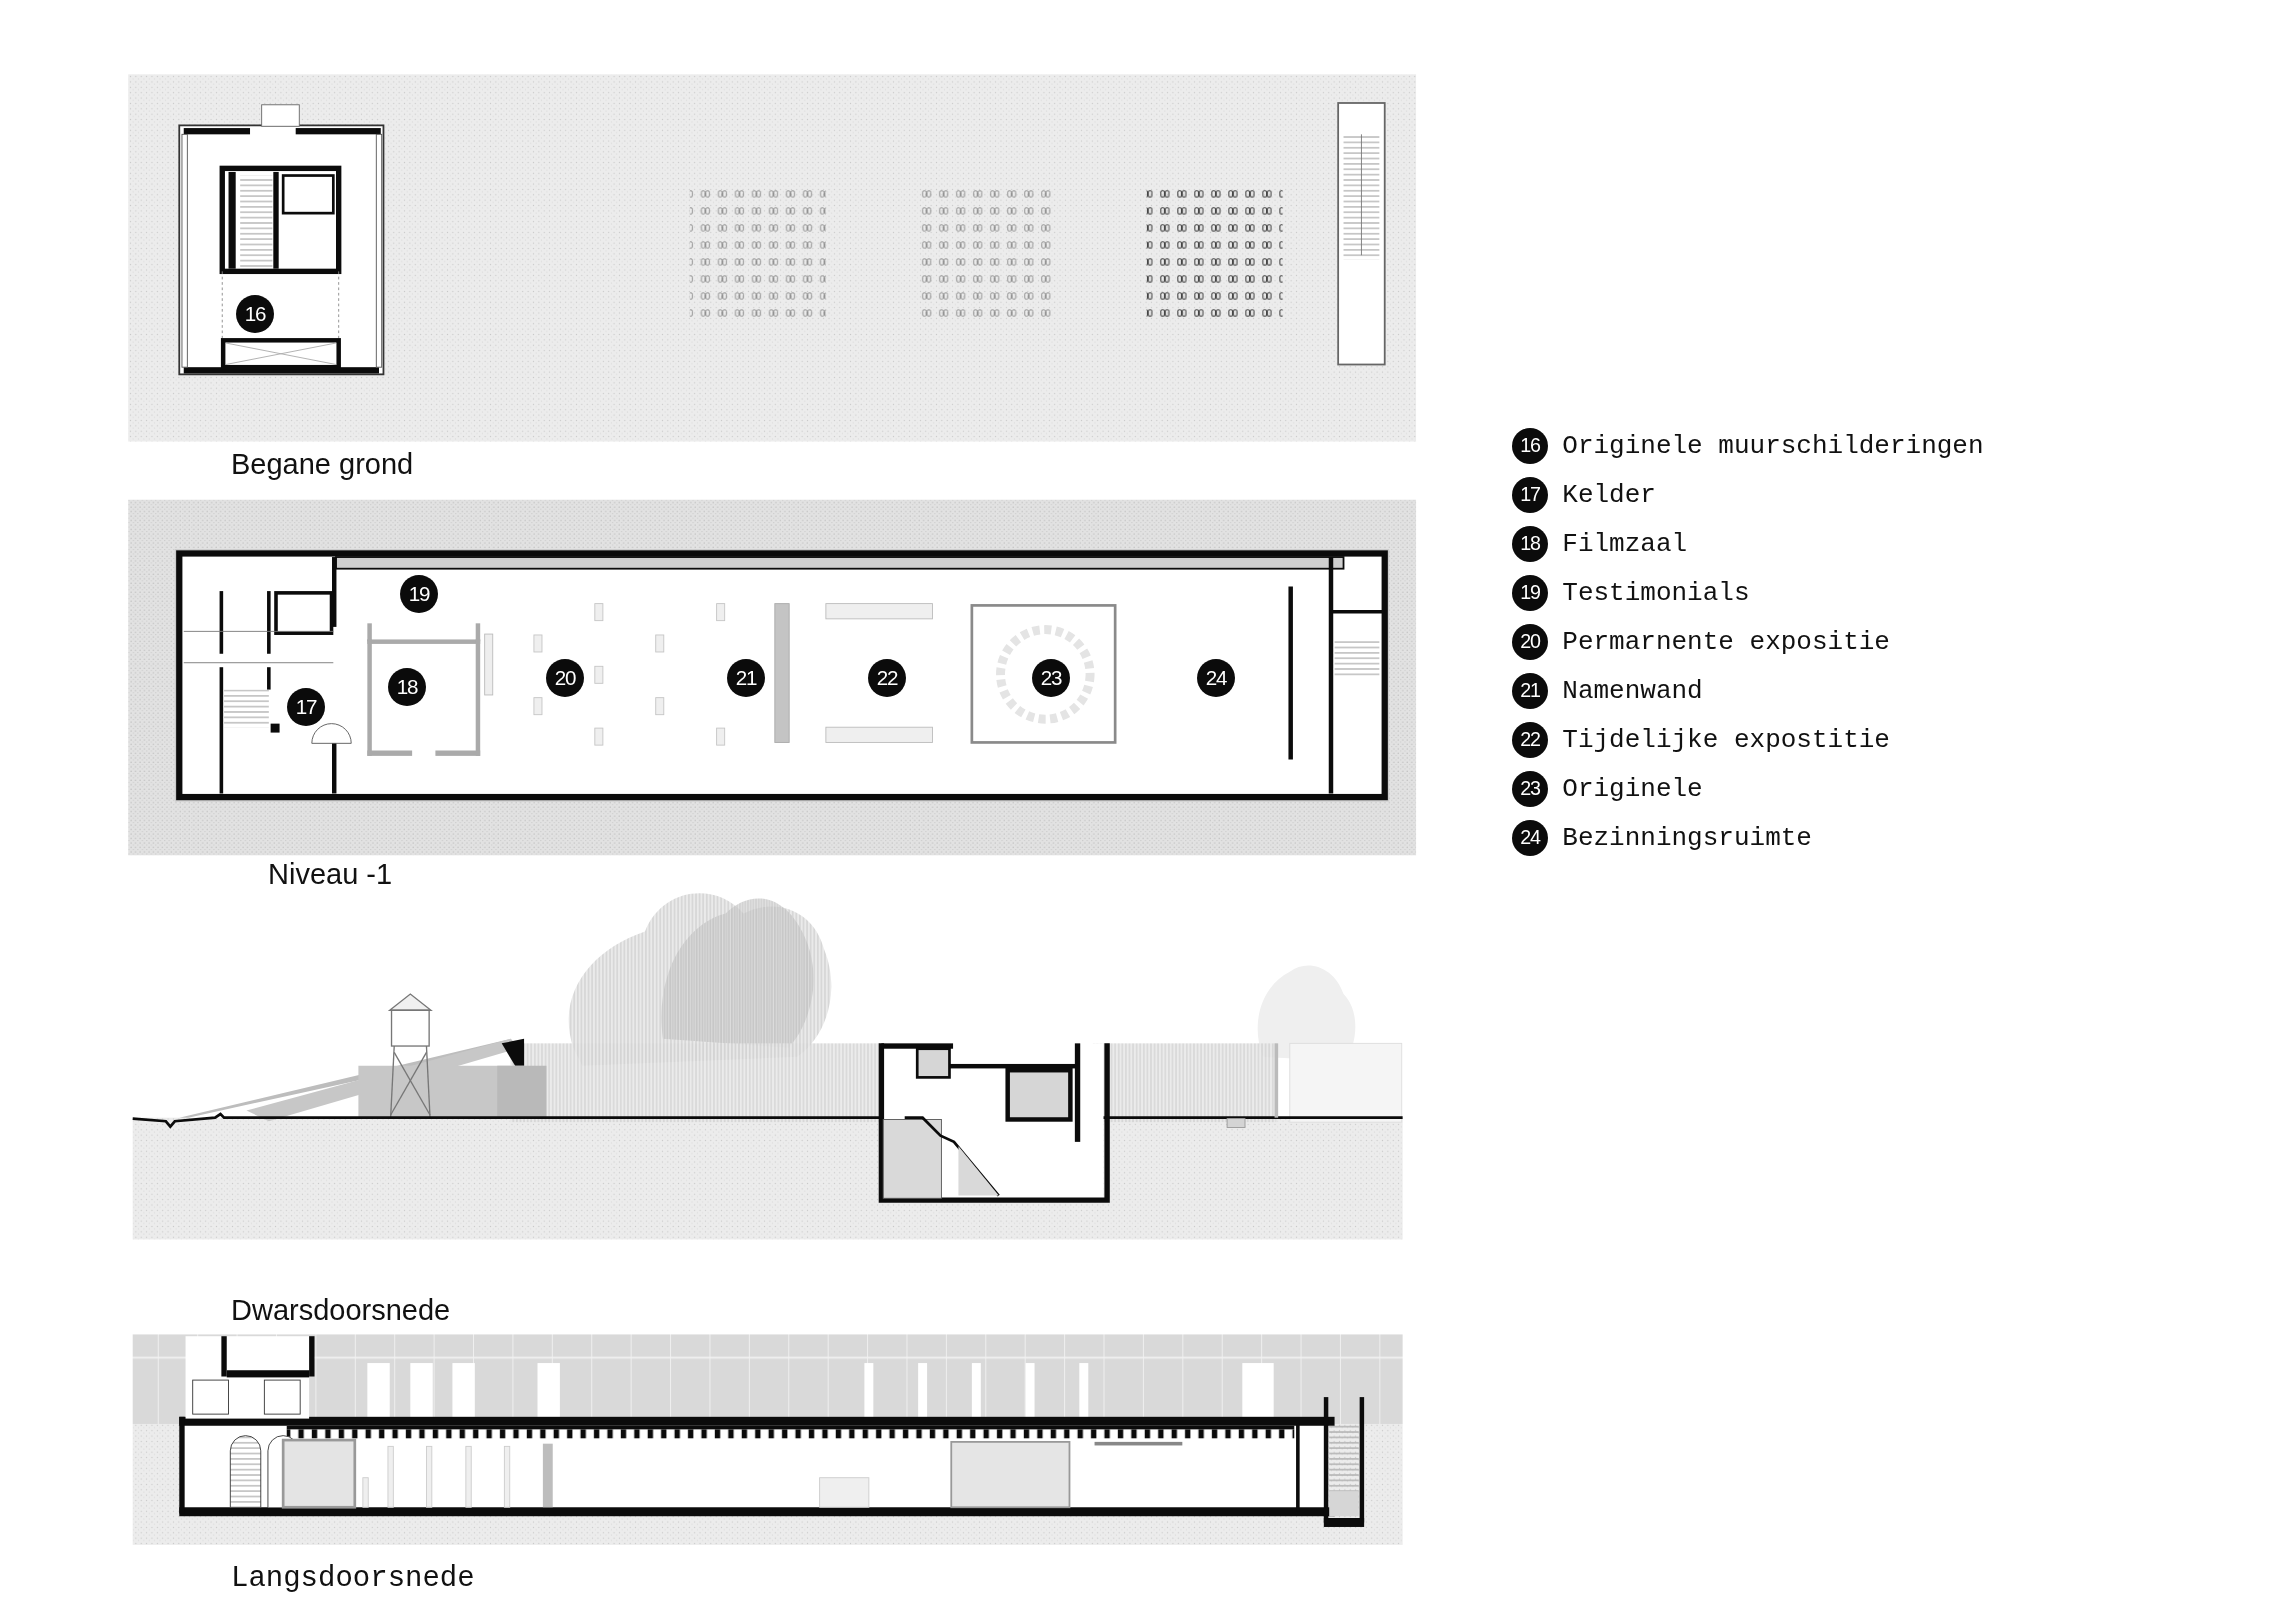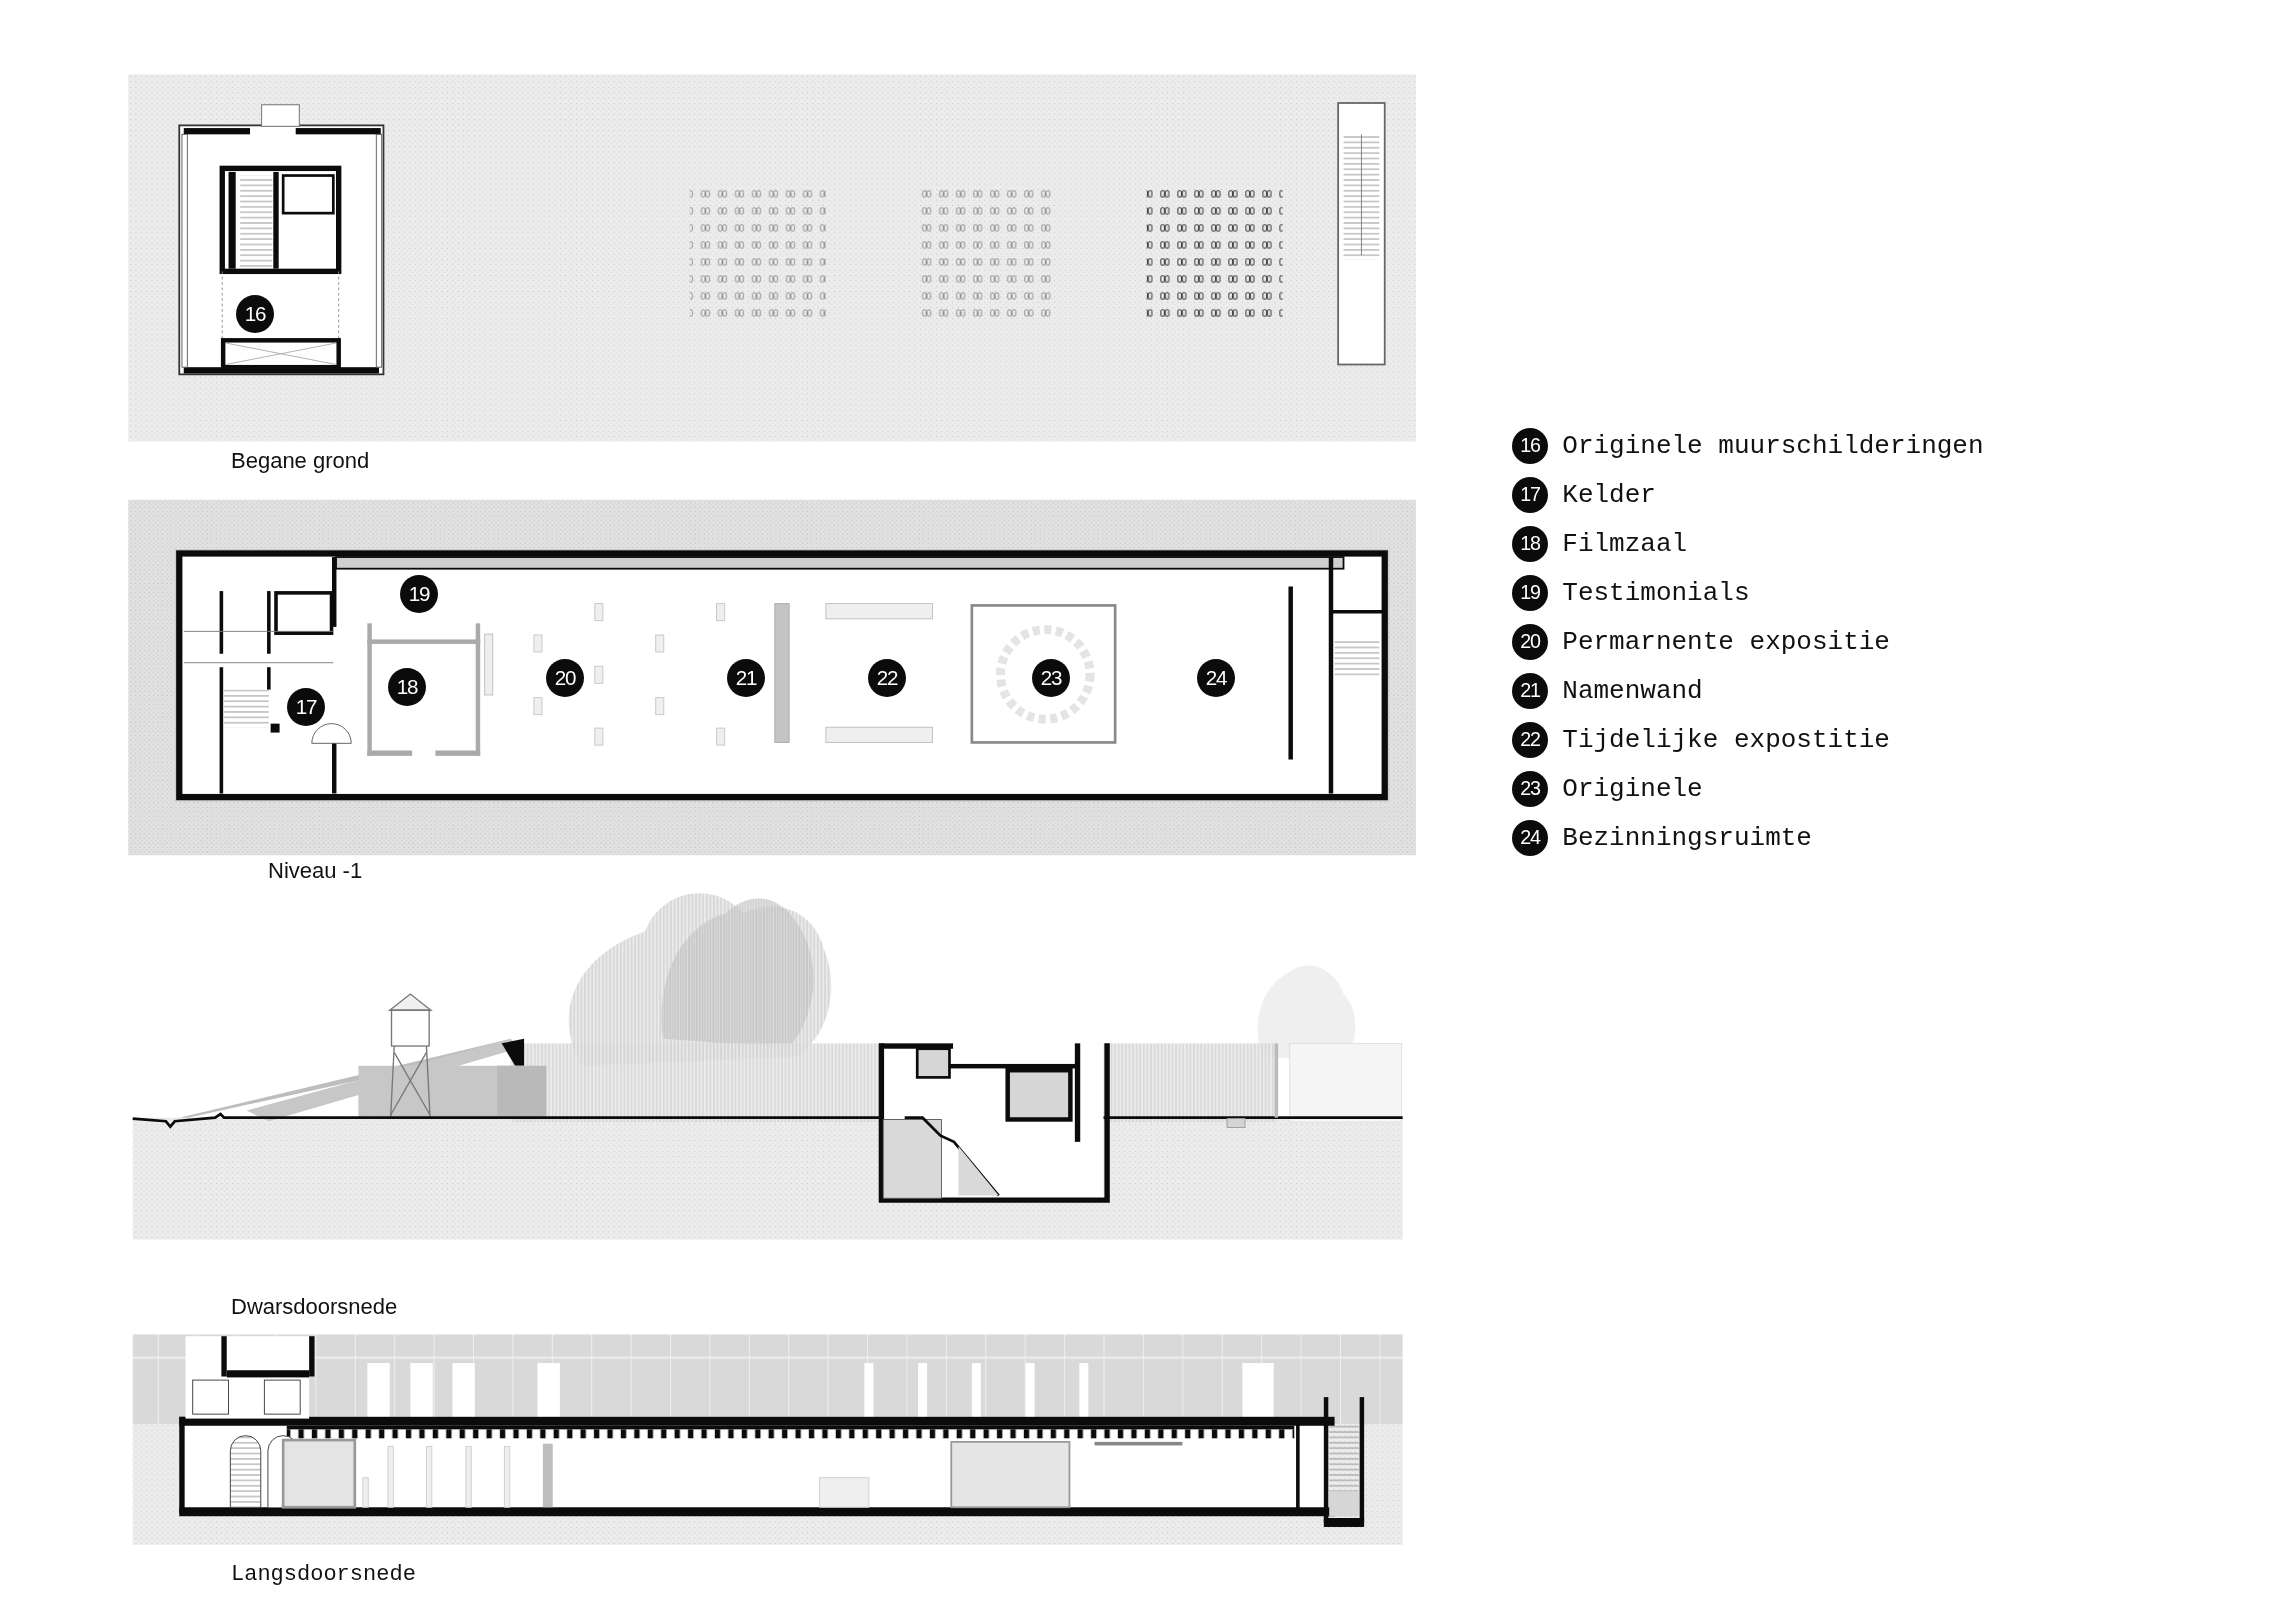--- a/index.html
+++ b/index.html
@@ -1,17 +1,17 @@
 <!DOCTYPE html>
 <html style="font-size:14.3px"><head>
 <meta charset="utf-8">
 <style>
   html,body{margin:0;padding:0;background:#fff;}
   body{width:2293px;height:1621px;position:relative;overflow:hidden;font-family:"Liberation Sans",sans-serif;color:#111;}
-  .panel-label{position:absolute;font-family:"Liberation Sans",sans-serif;font-size:22px;color:#111;}
+  .panel-label{position:absolute;font-family:"Liberation Sans",sans-serif;font-size:29px;color:#111;}
   .legend{position:absolute;left:1512px;top:421px;}
   .legend-item{display:flex;align-items:center;height:49px;}
   .legend-badge{width:36px;height:36px;border-radius:50%;background:#0b0b0b;color:#fff;font-family:"Liberation Sans",sans-serif;font-size:19.7px;letter-spacing:-1.3px;display:flex;align-items:center;justify-content:center;margin-right:14.3px;}
   .legend-text{font-family:Liberation Mono, monospace;font-size:26px;color:#111;}
   .badge{position:absolute;width:38px;height:38px;border-radius:50%;background:#0b0b0b;color:#fff;font-size:20.6px;letter-spacing:-1.3px;display:flex;align-items:center;justify-content:center;font-family:"Liberation Sans",sans-serif;}
   svg{position:absolute;left:0;top:0;}
 </style>
 </head>
 <body>
 

